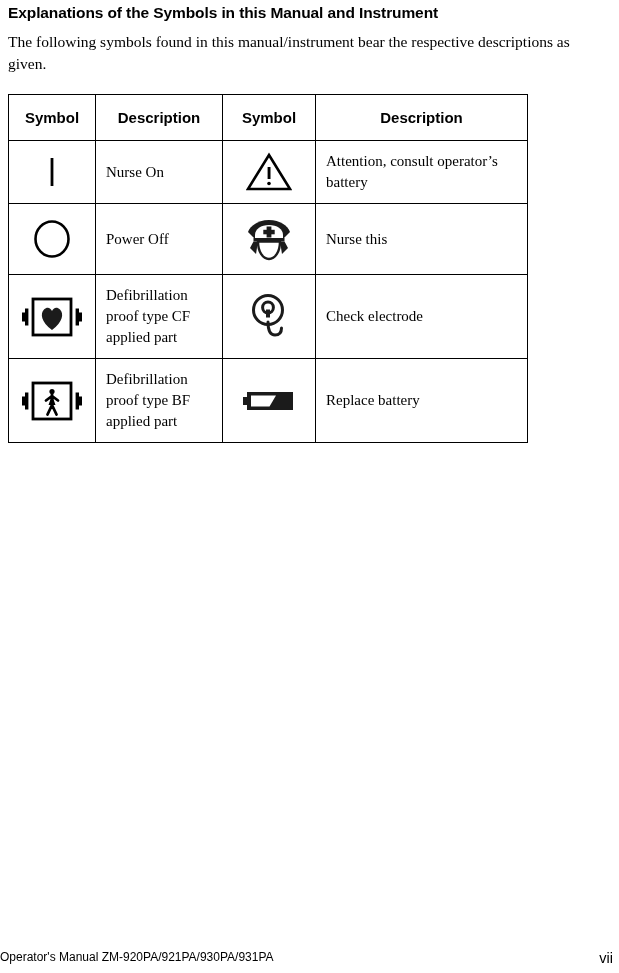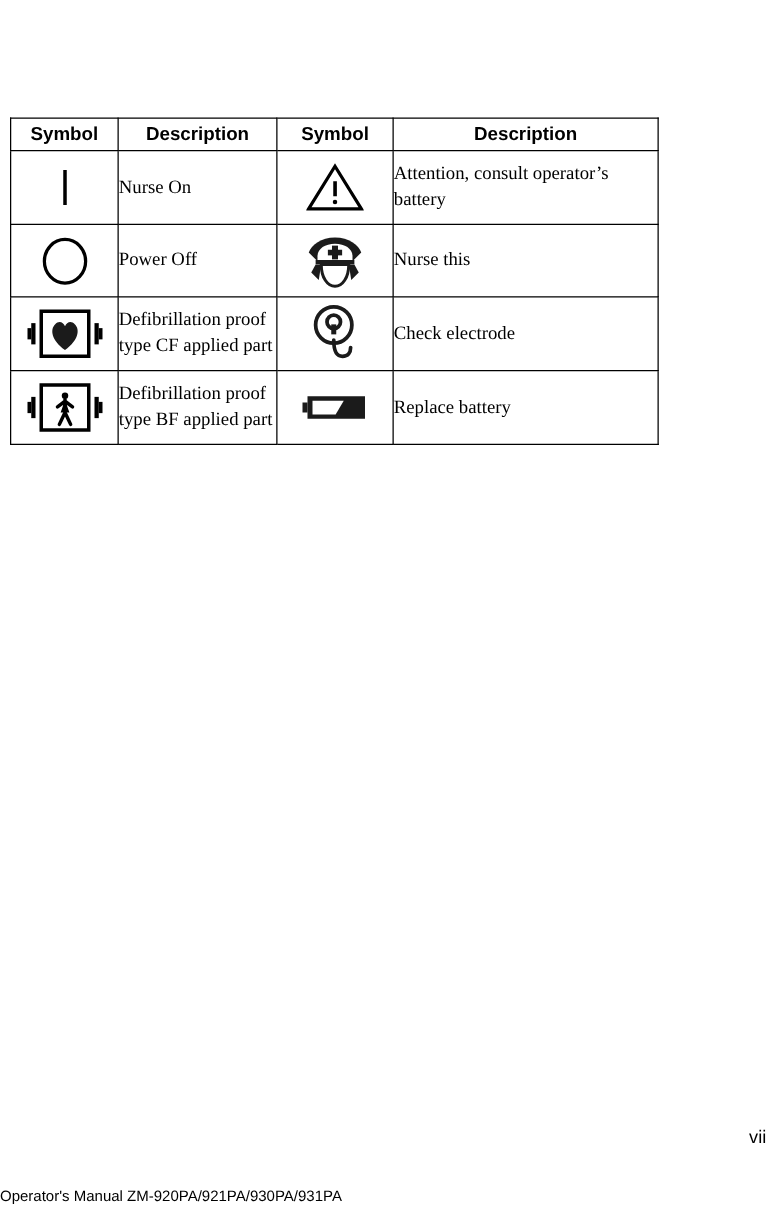--- a/index.html
+++ b/index.html
@@ -49,21 +49,21 @@
   
   .symtable {
     position: absolute;
     left: 8px;
     top: 94px;
     border-collapse: collapse;
     table-layout: fixed;
   }
   .symtable td, .symtable th {
     border: 1.4px solid #000000;
-    padding: 0;
+    padding: 10px;
     margin: 0;
     vertical-align: middle;
   }
   .col-sym  { width: 86px; }
   .col-desc { width: 127px; }
   .col-sym2 { width: 93px; }
   .col-desc2{ width: 212px; }
 
   .symtable th {
     height: 25px;
@@ -105,32 +105,34 @@
     left: 0px;
     top: 950px;
     font-family: "Liberation Sans", sans-serif;
     font-size: 12px;
     font-weight: normal;
     white-space: nowrap;
   }
   .footer-page {
     position: absolute;
     right: 6px;
-    top: 902px;
+    top: 950px;
     font-family: "Liberation Sans", sans-serif;
     font-size: 14.5px;
     white-space: nowrap;
   }
 </style>
 </head>
 <body>
 
 <div class="page">
 
-
+  <div class="heading">Explanations of the Symbols in this Manual and Instrument</div>
+
+  <div class="intro">The following symbols found in this manual/instrument bear the respective descriptions as given.</div>
 
   <table class="symtable">
     <colgroup>
       <col class="col-sym">
       <col class="col-desc">
       <col class="col-sym2">
       <col class="col-desc2">
     </colgroup>
     <thead>
       <tr>

